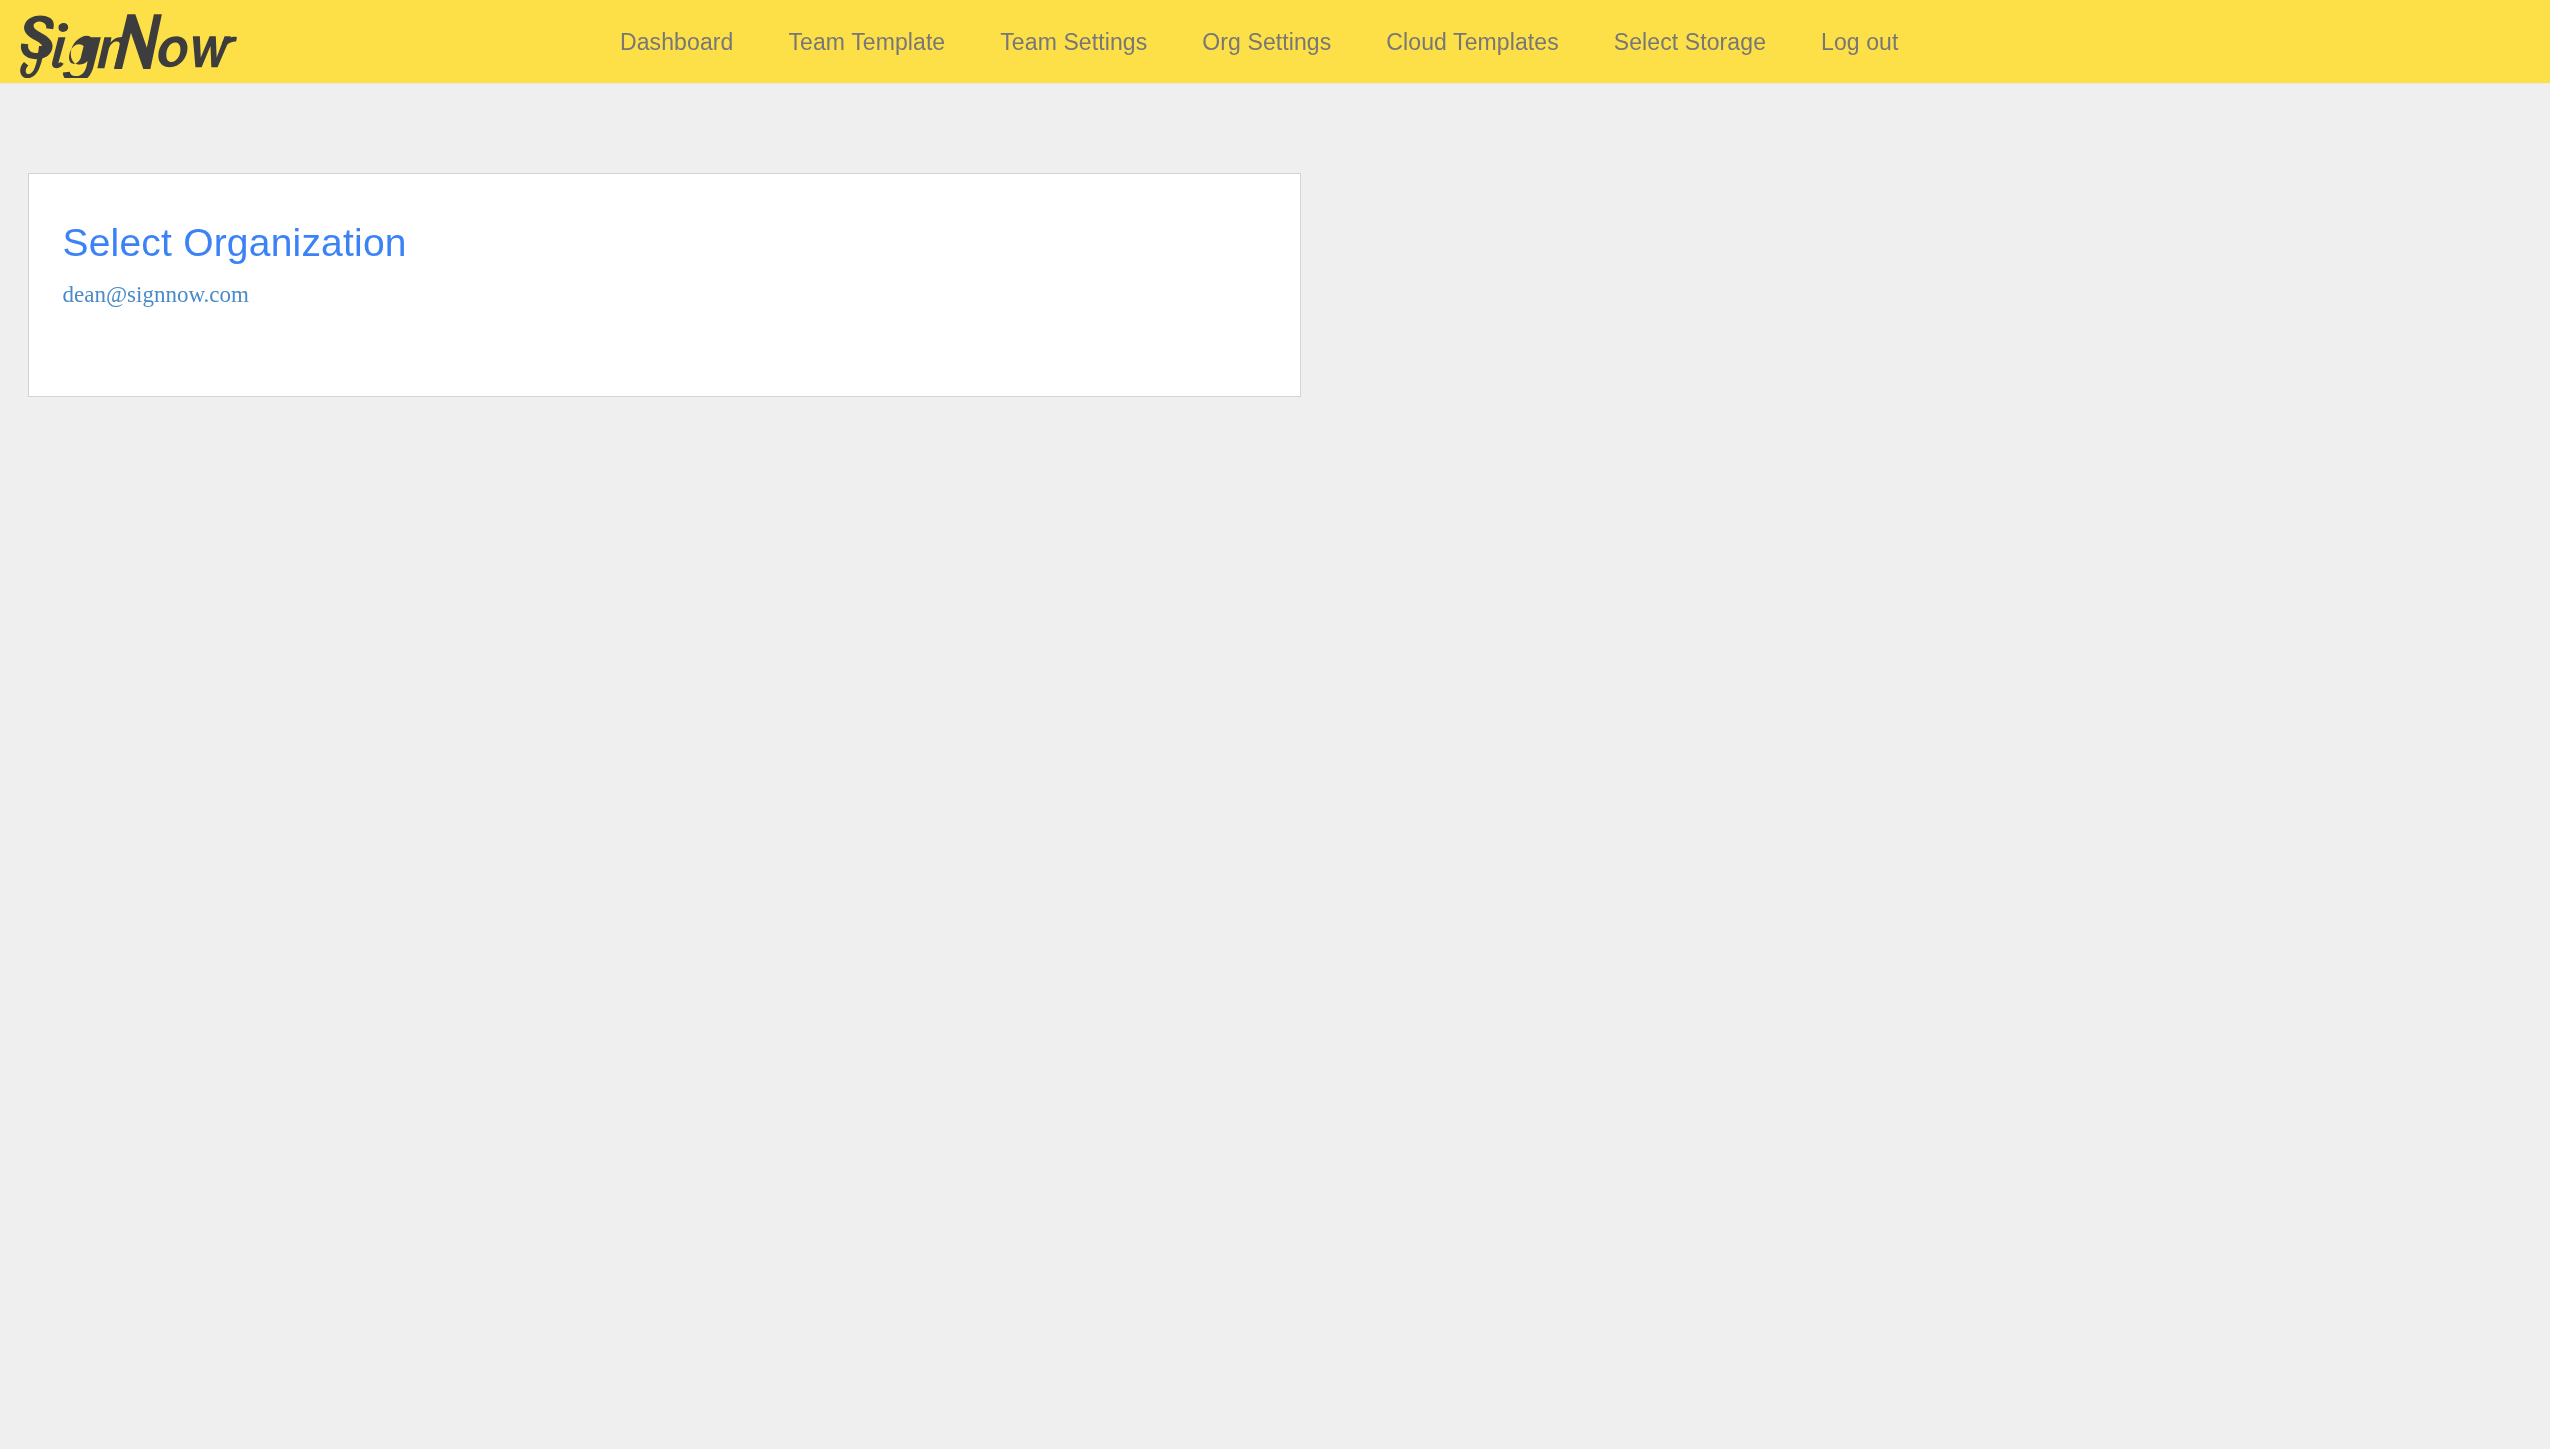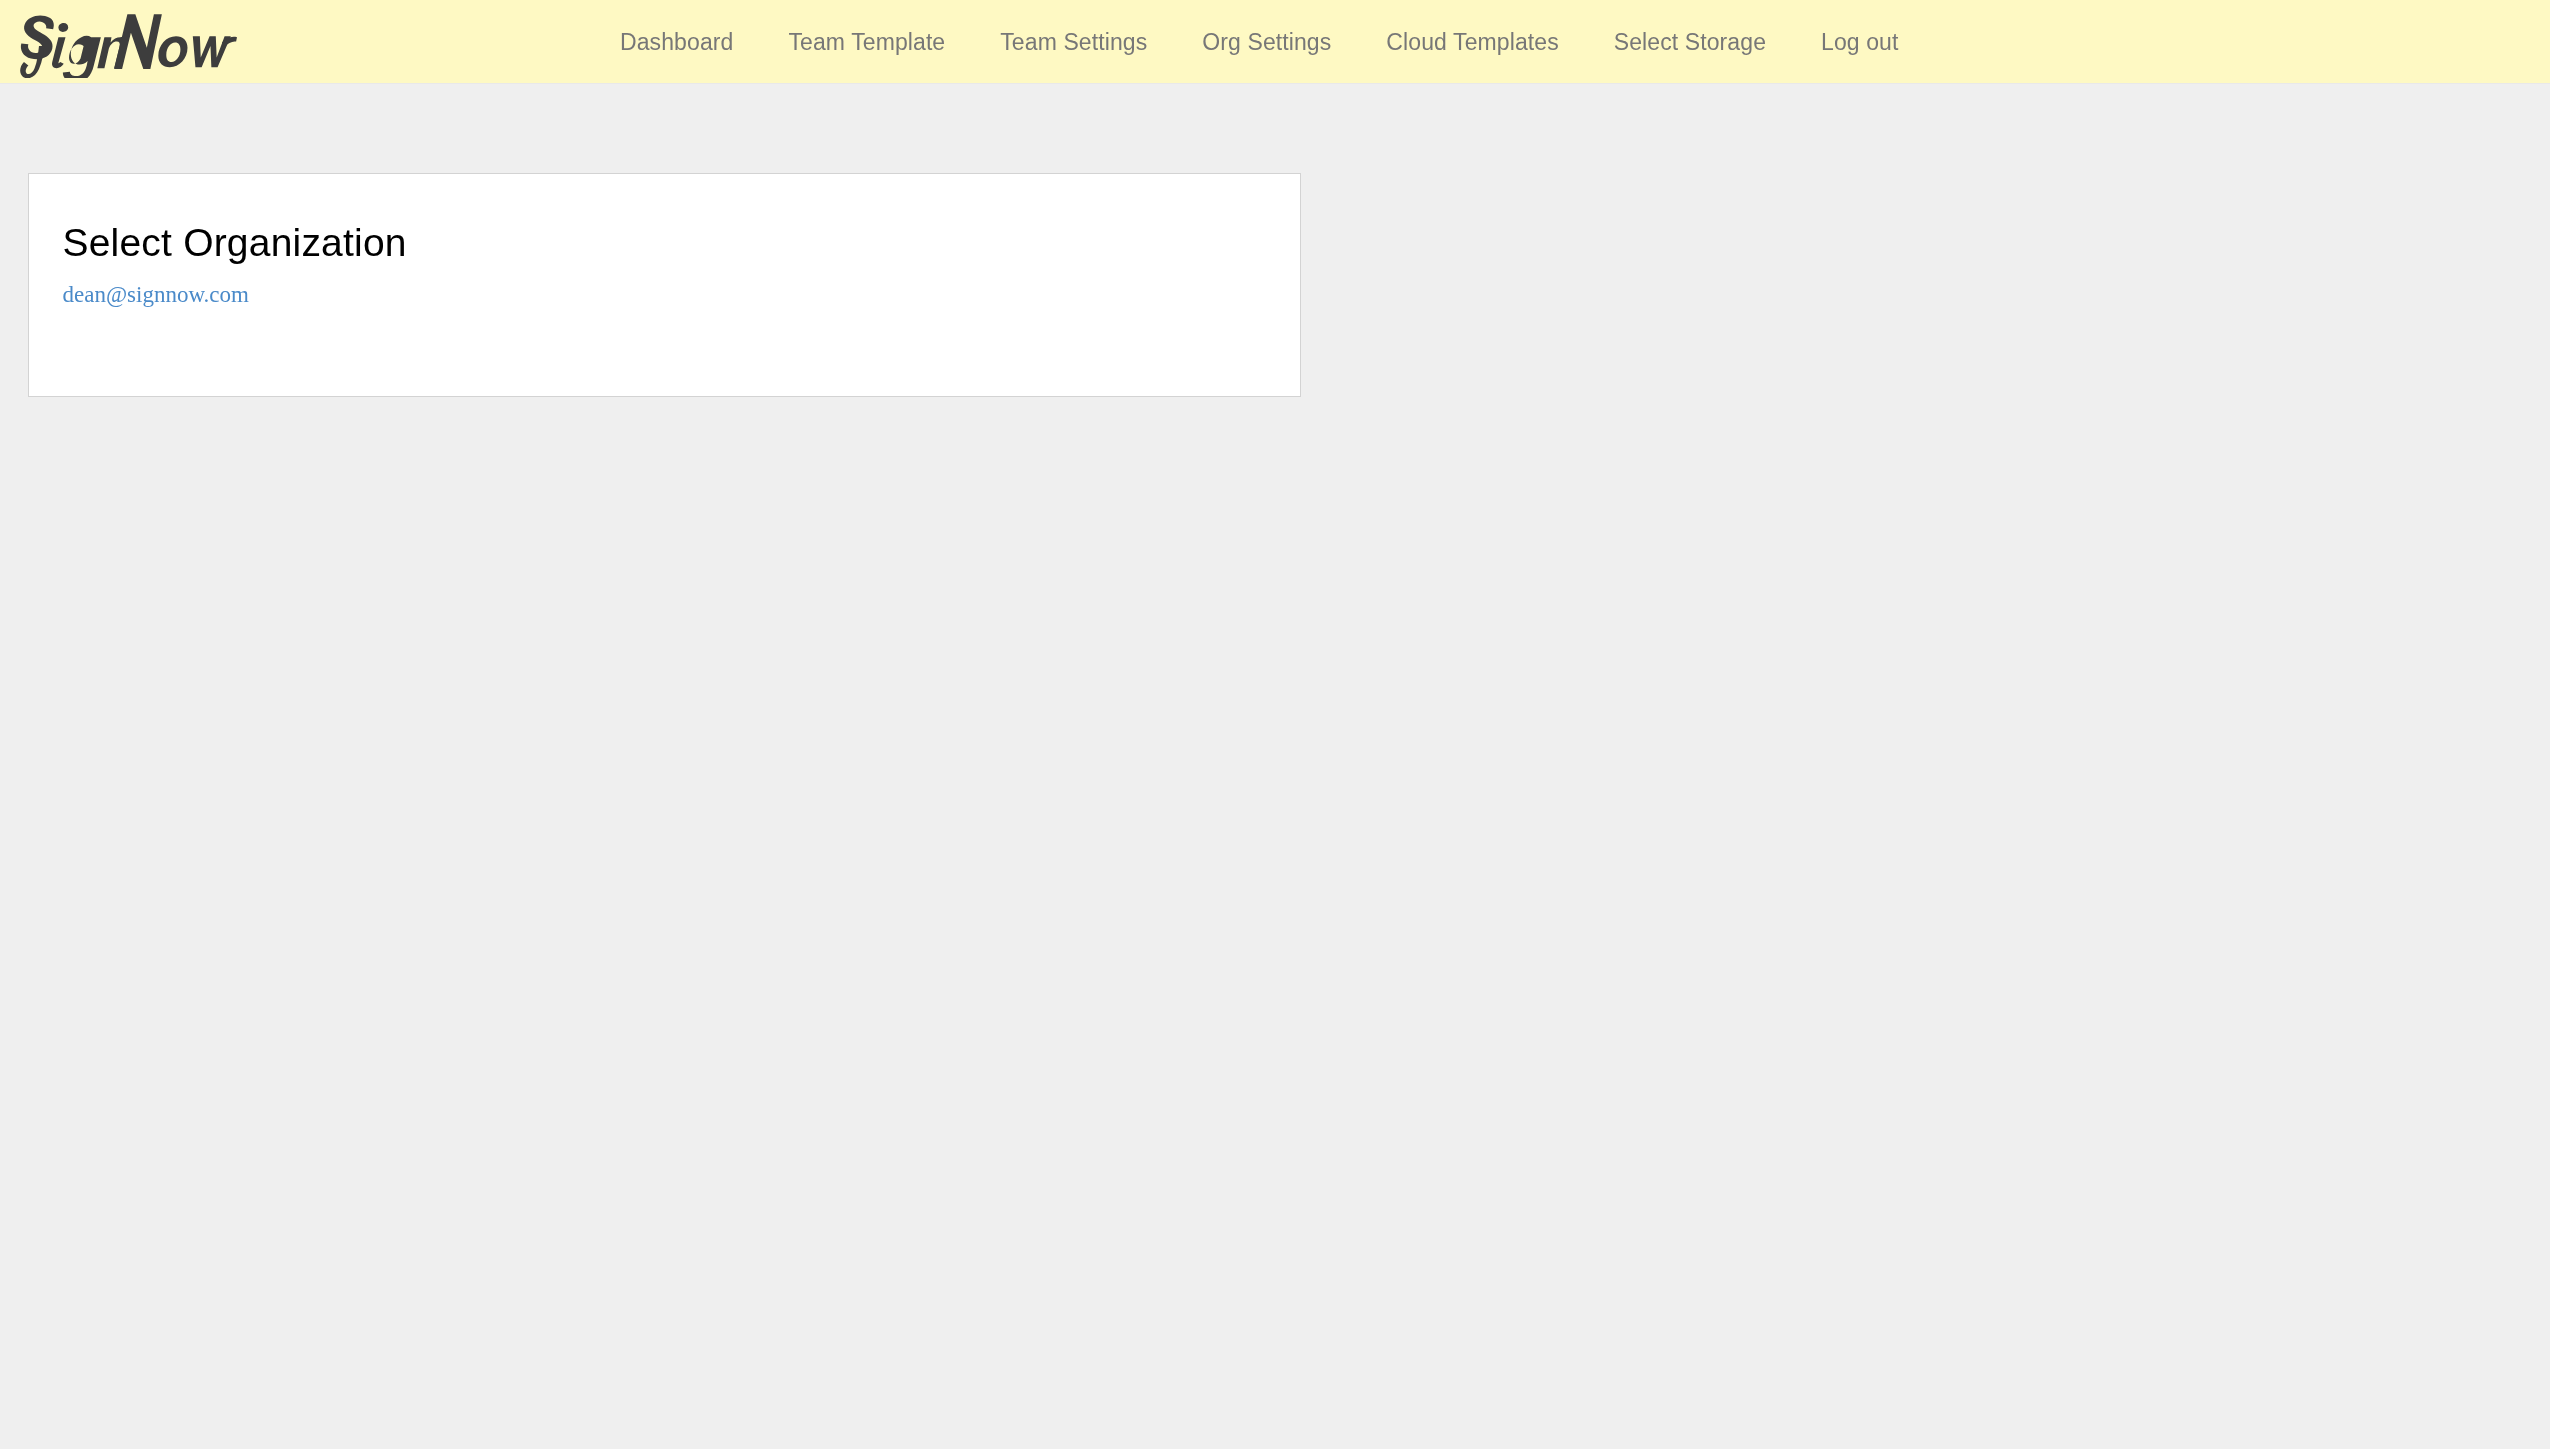--- a/index.html
+++ b/index.html
@@ -16,21 +16,21 @@
     overflow: hidden;
   }
 
   
   .navbar {
     position: absolute;
     top: 0;
     left: 0;
     width: 2550px;
     height: 84px;
-    background: #fef9c3;
+    background: #fde047;
     border-bottom: 0.9px solid #e9e9e9;
     display: flex;
     align-items: center;
   }
 
   .brand {
     position: absolute;
     left: 16px;
     top: 0px;
     width: 221px;
@@ -82,21 +82,21 @@
     height: 224px;
     background: #ffffff;
     border: 0.9px solid #d3d3d3;
   }
 
   .card-body {
     padding: 46px 34px 0 34px;
   }
 
   .card-title {
-    color: #000000;
+    color: #3b82f6;
     font-size: 39px;
     font-weight: 400;
     line-height: 46px;
     letter-spacing: 0.2px;
   }
 
   .org-list {
     list-style: none;
     margin-top: 14px;
   }

